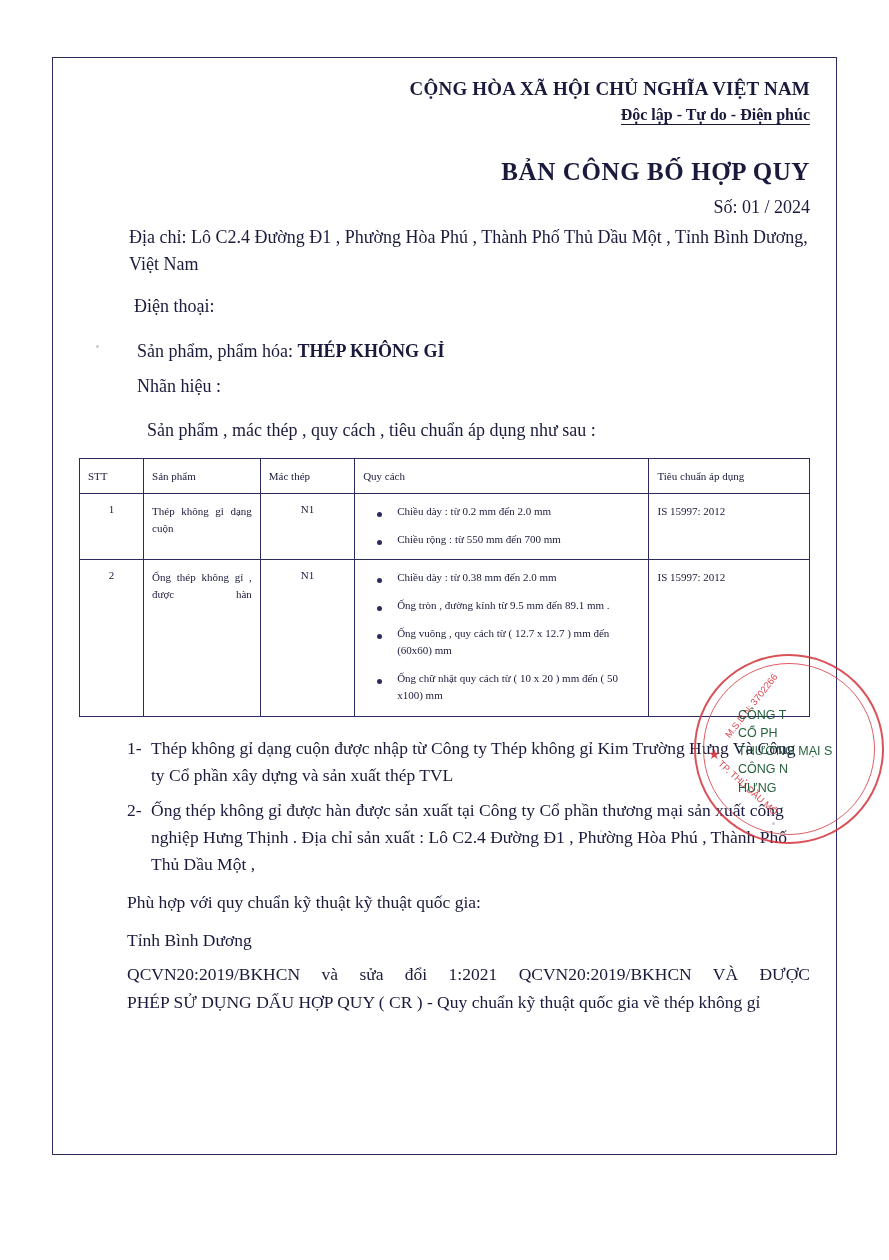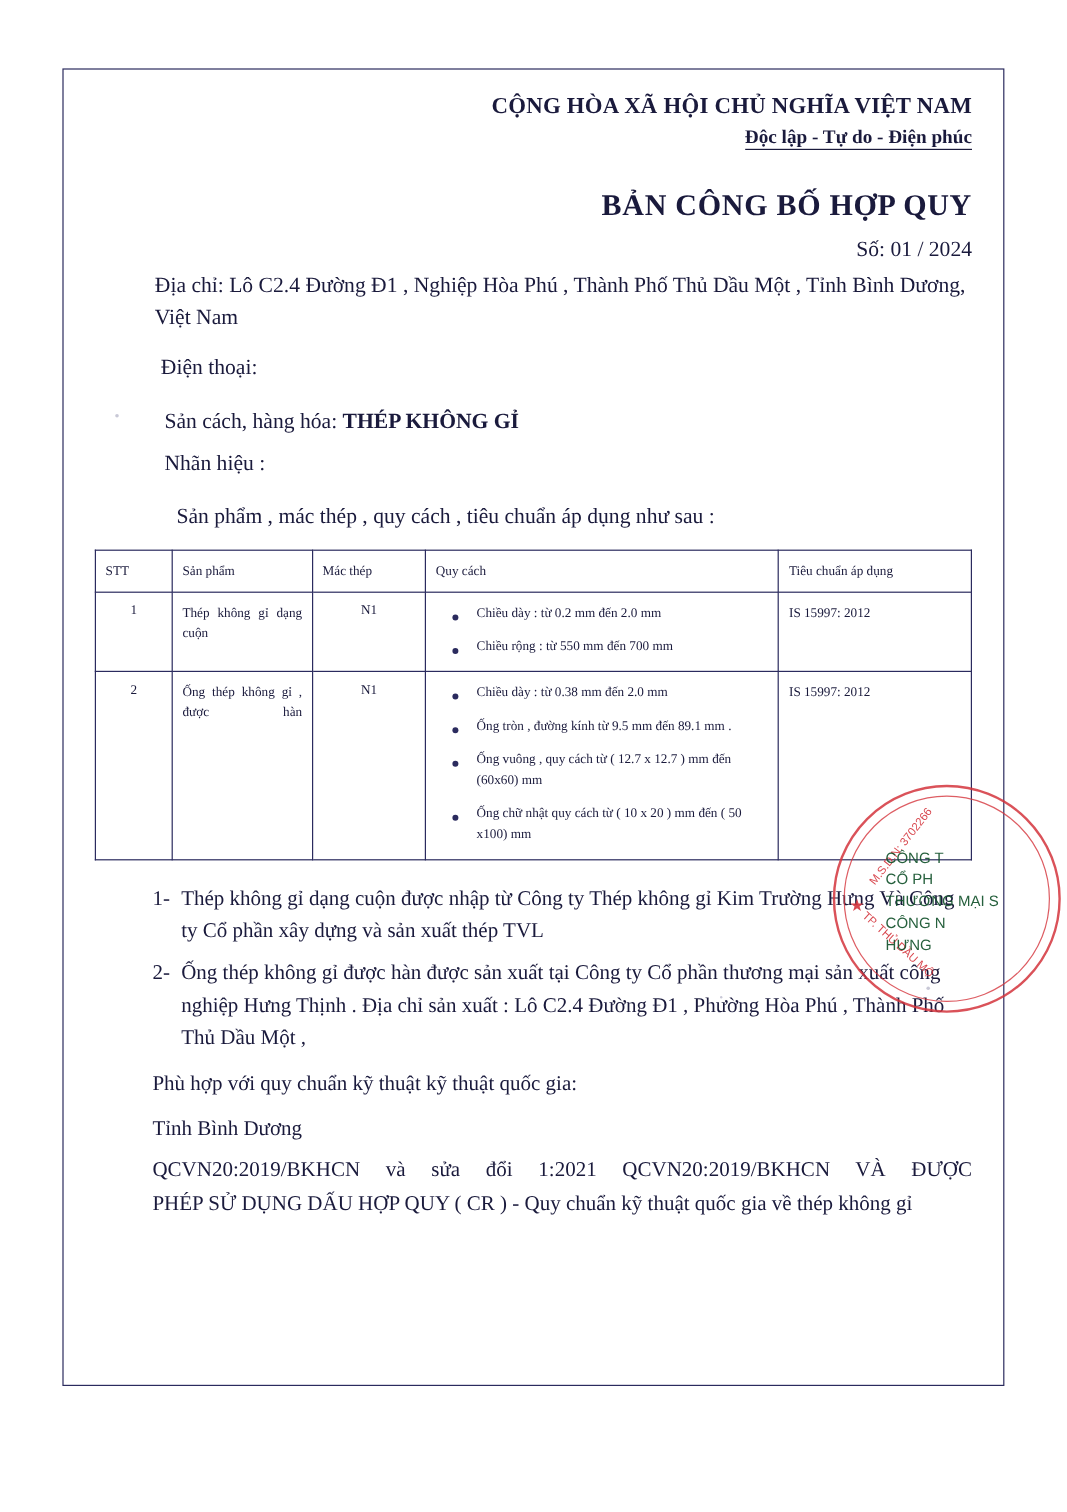--- a/index.html
+++ b/index.html
@@ -202,25 +202,25 @@
 
 <div class="page">
   <div class="inner">
 
     <div class="center nation">CỘNG HÒA XÃ HỘI CHỦ NGHĨA VIỆT NAM</div>
     <div class="center motto"><span>Độc lập - Tự do - Điện phúc</span></div>
 
     <div class="center doc-title">BẢN CÔNG BỐ HỢP QUY</div>
     <div class="center doc-number">Số: 01 / 2024</div>
 
-    <div class="para p-addr">Địa chỉ: Lô C2.4 Đường Đ1 , Nghiệp Hòa Phú , Thành Phố Thủ Dầu Một , Tỉnh Bình Dương, Việt Nam</div>
+    <div class="para p-addr">Địa chỉ: Lô C2.4 Đường Đ1 , Phường Hòa Phú , Thành Phố Thủ Dầu Một , Tỉnh Bình Dương, Việt Nam</div>
     <div class="para p-phone">Điện thoại:</div>
 
     <div class="para p-prod">
-      <span>Sản cách, hàng hóa:</span>
+      <span>Sản phẩm, phẩm hóa:</span>
       <span class="bold">THÉP KHÔNG GỈ</span>
     </div>
     <div class="para p-brand">Nhãn hiệu :</div>
     <div class="para p-intro">Sản phẩm , mác thép , quy cách , tiêu chuẩn áp dụng như sau :</div>
 
     <table class="spec">
       <thead>
         <tr>
           <th class="c-stt">STT</th>
           <th class="c-prod">Sản phẩm</th>

